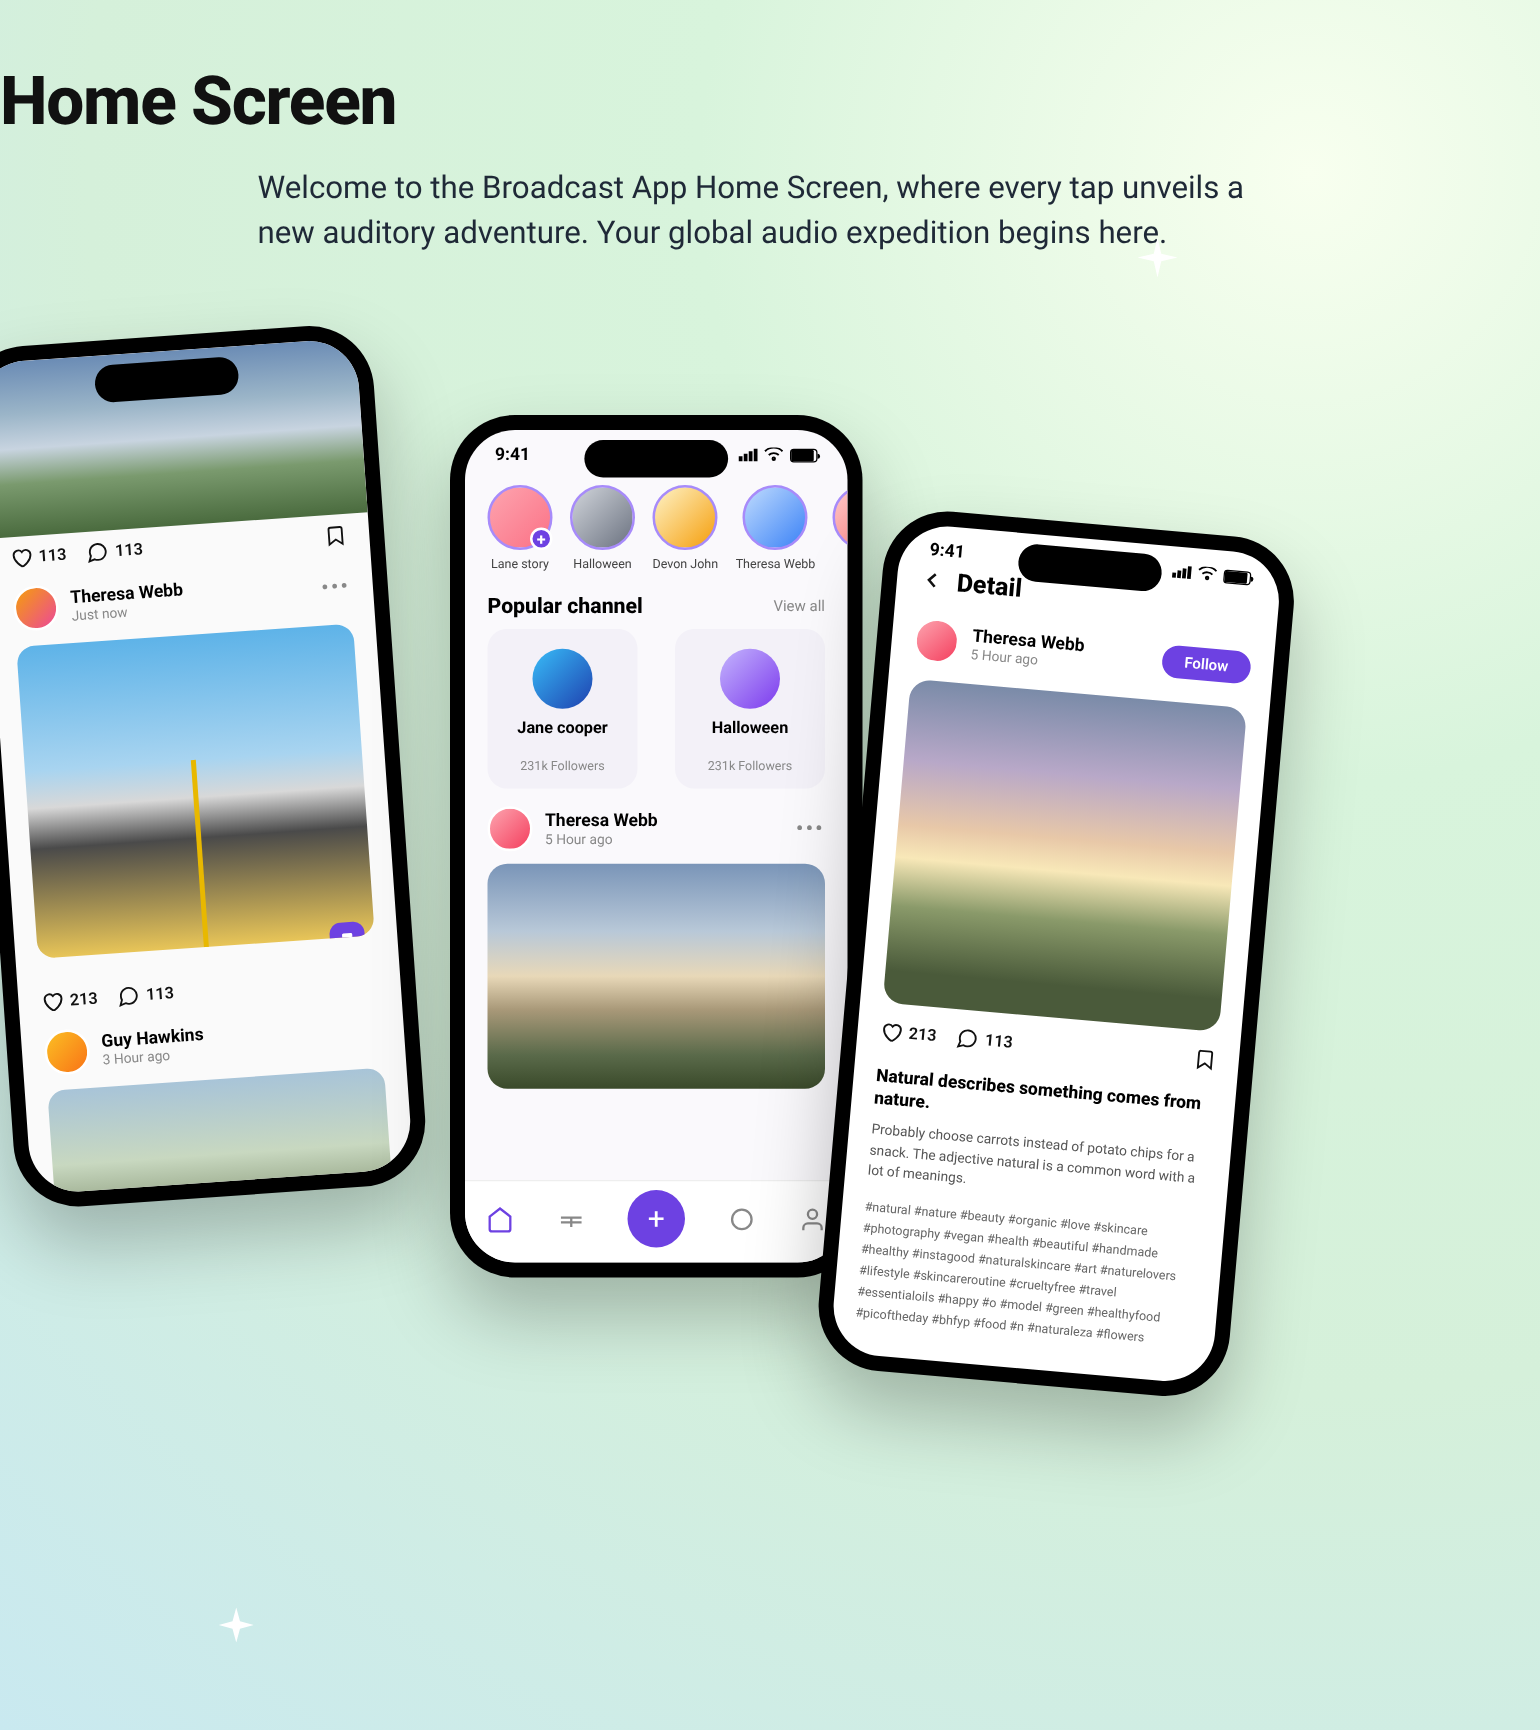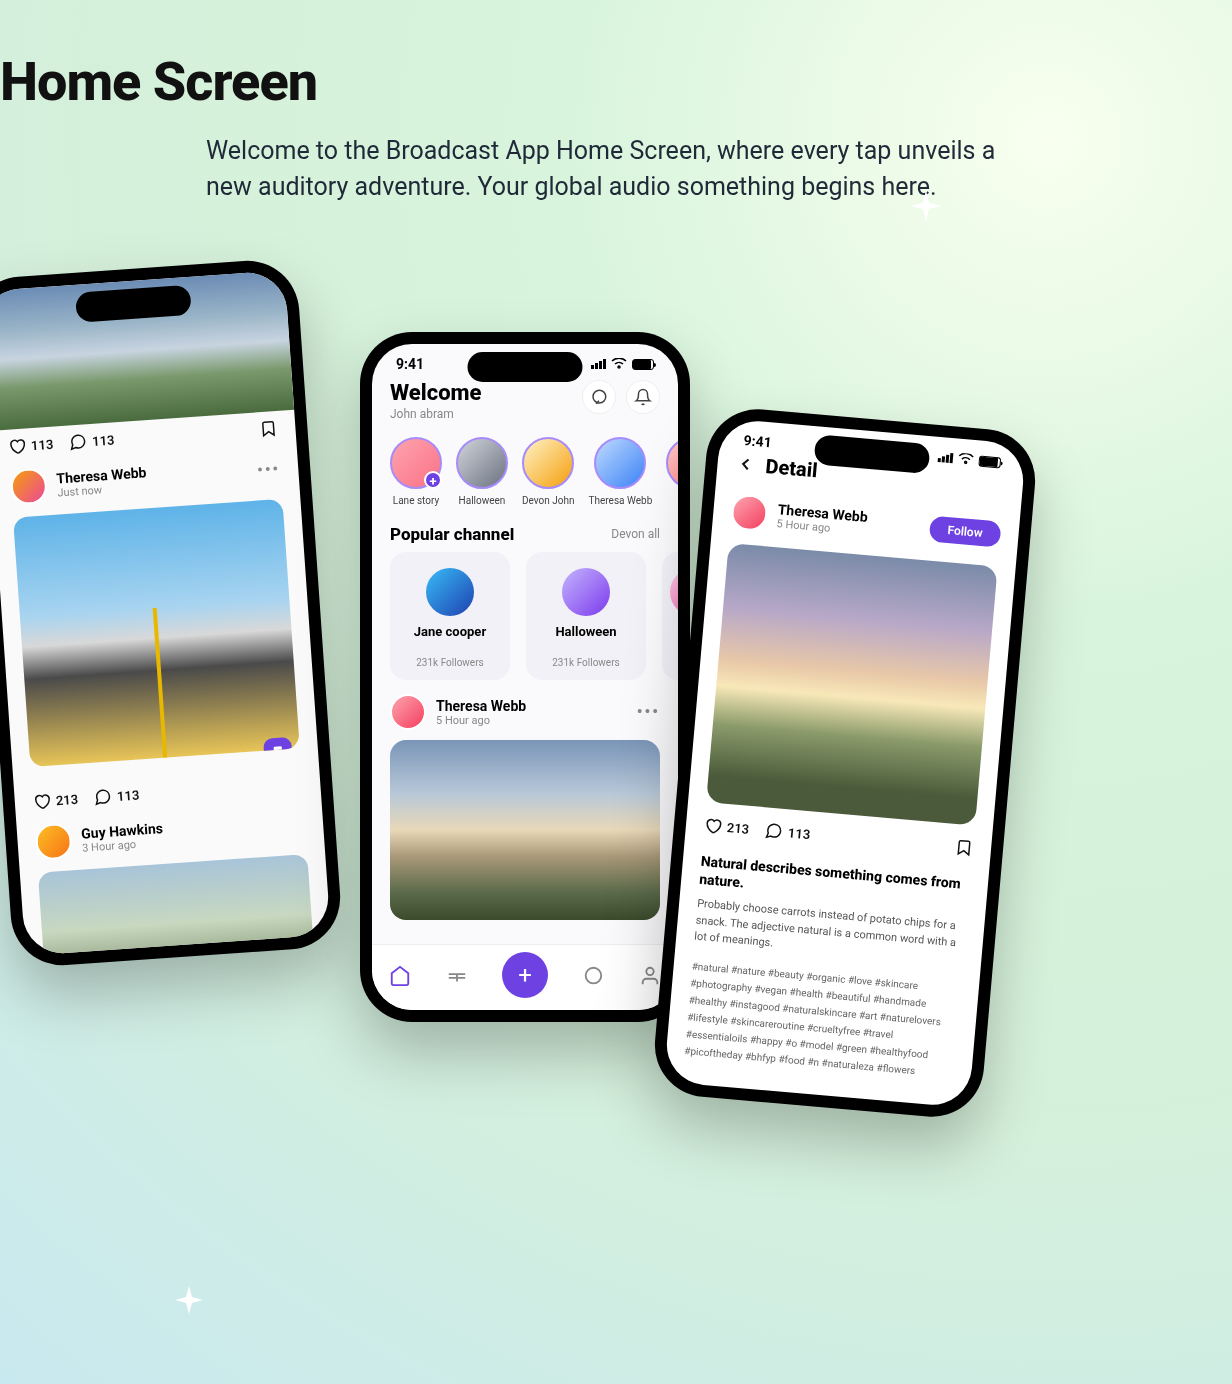--- a/index.html
+++ b/index.html
@@ -44,21 +44,21 @@
 .circ-btn { width:34px; height:34px; border-radius:50%; background:#fff; border:1px solid #eee; display:flex; align-items:center; justify-content:center; }
 .circ-btn svg { width:18px; height:18px; stroke:#444; fill:none; stroke-width:2; }
 .stories { display:flex; gap:14px; padding:16px 18px 10px; overflow:hidden; }
 .story { text-align:center; flex:0 0 auto; }
 .story-av { width:52px; height:52px; border-radius:50%; background:linear-gradient(135deg,#c084fc,#60a5fa); border:2px solid #a78bfa; position:relative; margin:0 auto; }
 .story-add { position:absolute; bottom:-2px; right:-2px; width:18px; height:18px; background:#6d41e2; border-radius:50%; color:#fff; font-size:13px; line-height:18px; font-weight:bold; border:2px solid #fff; }
 .story-name { font-size:10px; margin-top:6px; color:#444; }
 .section-head { display:flex; justify-content:space-between; align-items:center; padding:8px 18px;text-align:center; }
 .section-head h3 { font-size:17px; font-weight:800; }
 .section-head span { font-size:12px; color:#888; }
-.channels { display:flex; gap:16px; padding:0 18px; overflow:hidden; }
+.channels { display:flex; gap:30px; padding:0 18px; overflow:hidden; }
 .channel { flex:0 0 120px; background:#f3f1f8; border-radius:16px; padding:16px 8px 12px; text-align:center; }
 .ch-av { width:48px; height:48px; border-radius:50%; margin:0 auto 8px; background:linear-gradient(135deg,#38bdf8,#1e40af); }
 .ch-name { font-size:13px; font-weight:700; }
 .ch-sub { font-size:10px; color:#888; margin-top:18px; }
 .p2-feed { padding:14px 18px 0; }
 .p2-img { width:100%; height:180px; border-radius:16px; margin-top:10px; background:linear-gradient(180deg,#7a95b8 0%,#b8c8d8 30%,#e8d8b8 50%,#a89878 65%,#5a6a4a 85%,#3a4a2a 100%); }
 .tabbar { position:absolute; bottom:0; left:0; right:0; height:66px; background:#fff; border-top:1px solid #eee; display:flex; justify-content:space-around; align-items:center; }
 .tabbar svg { width:22px; height:22px; stroke:#888; fill:none; stroke-width:2; }
 .tabbar .active svg { stroke:#6d41e2; }
 .tab-fab { width:46px; height:46px; border-radius:50%; background:#6d41e2; color:#fff; display:flex; align-items:center; justify-content:center; font-size:24px; font-weight:400; margin-top:-6px; }
@@ -88,21 +88,21 @@
 
 <svg class="sparkle" style="top:190px; right:290px; width:32px; height:32px;">
     <path d="M16 0 L19 13 L32 16 L19 19 L16 32 L13 19 L0 16 L13 13 Z"></path>
   </svg>
 <svg class="sparkle" style="bottom:70px; left:175px; width:28px; height:28px;">
     <path d="M14 0 L17 11 L28 14 L17 17 L14 28 L11 17 L0 14 L11 11 Z"></path>
   </svg>
 
 <div class="hero">
   <h1>Home Screen</h1>
-  <p>Welcome to the Broadcast App Home Screen, where every tap unveils a new auditory adventure. Your global audio something begins here.</p>
+  <p>Welcome to the Broadcast App Home Screen, where every tap unveils a new auditory adventure. Your global audio expedition begins here.</p>
 </div>
 
 <div class="phone phone1">
   <div class="phone-screen">
     <div class="notch"></div>
     <div class="p1-hero"></div>
     <div class="p1-row">
       <div class="p1-counts">
         <span class="icon-btn">
             <svg viewBox="0 0 24 24">
@@ -182,38 +182,20 @@
             <i style="height:10px"></i>
           </span>
         <svg width="16" height="12">
             <path d="M8 10a1 1 0 100-2 1 1 0 000 2zM4 6a6 6 0 018 0M1 3a10 10 0 0114 0" stroke="#000" fill="none" stroke-width="1.5"></path>
           </svg>
         <span class="battery">
             <i></i>
           </span>
       </div>
     </div>
-    <div class="p2-header">
-      <div>
-        <div class="p2-title">Welcome</div>
-        <div class="p2-sub">John abram</div>
-      </div>
-      <div class="p2-actions">
-        <div class="circ-btn">
-            <svg viewBox="0 0 24 24">
-              <path d="M21 11.5a8.5 8.5 0 11-17 0 8.5 8.5 0 0117 0zM8 21l4-4"></path>
-            </svg>
-          </div>
-        <div class="circ-btn">
-            <svg viewBox="0 0 24 24">
-              <path d="M18 8A6 6 0 006 8c0 7-3 9-3 9h18s-3-2-3-9M13.73 21a2 2 0 01-3.46 0"></path>
-            </svg>
-          </div>
-      </div>
-    </div>
     <div class="stories">
       <div class="story">
           <div class="story-av" style="background:linear-gradient(135deg,#fda4af,#fb7185);">
             <div class="story-add">+</div>
           </div>
           <div class="story-name">Lane story</div>
         </div>
       <div class="story">
           <div class="story-av" style="background:linear-gradient(135deg,#d1d5db,#6b7280);"></div>
           <div class="story-name">Halloween</div>
@@ -226,21 +208,21 @@
           <div class="story-av" style="background:linear-gradient(135deg,#bfdbfe,#3b82f6);"></div>
           <div class="story-name">Theresa Webb</div>
         </div>
       <div class="story">
           <div class="story-av" style="background:linear-gradient(135deg,#fecaca,#f87171);"></div>
           <div class="story-name">Floy</div>
         </div>
     </div>
     <div class="section-head">
       <h3>Popular channel</h3>
-      <span>Devon all</span>
+      <span>View all</span>
     </div>
     <div class="channels">
       <div class="channel">
           <div class="ch-av"></div>
           <div class="ch-name">Jane cooper</div>
           <div class="ch-sub">231k Followers</div>
         </div>
       <div class="channel">
           <div class="ch-av" style="background:linear-gradient(135deg,#c4b5fd,#7c3aed);"></div>
           <div class="ch-name">Halloween</div>

